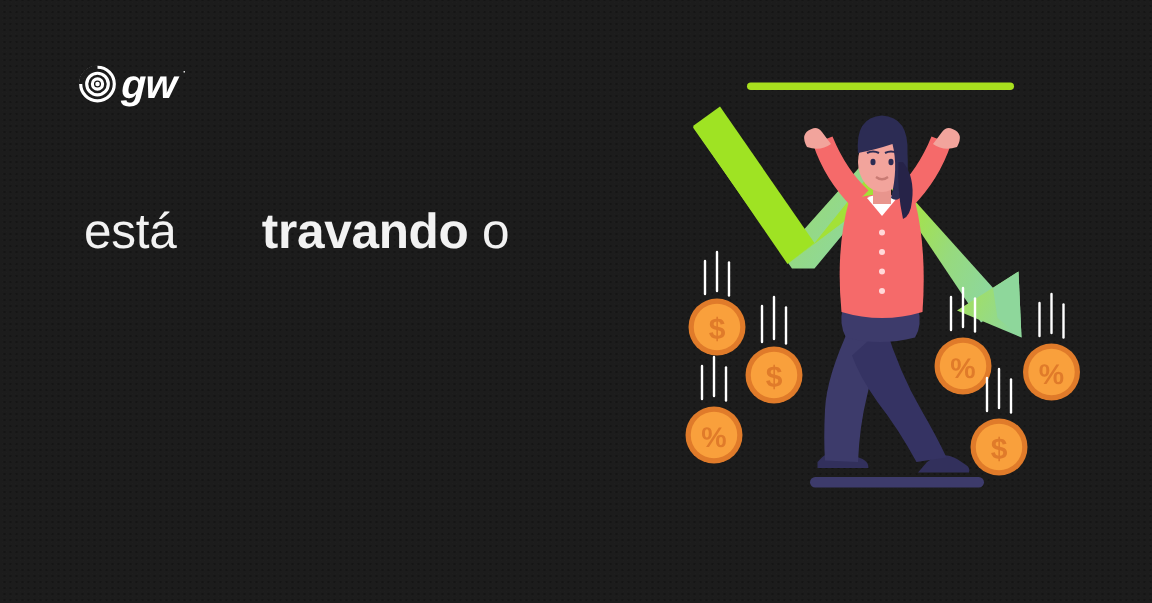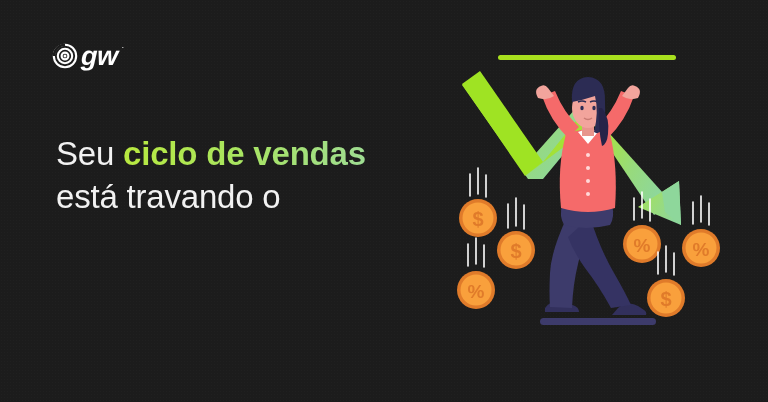--- a/index.html
+++ b/index.html
@@ -67,21 +67,21 @@
     width: 400px;
   }
   .headline-line {
     color: #f2f2f2;
     font-size: 33px;
     font-weight: 300;
     line-height: 43px;
     white-space: nowrap;
     letter-spacing: -0.2px;
   }
-  .hl-bold { font-weight: 400; }
+  .hl-bold { font-weight: 700; margin-left: 48px; }
   .hl-green {
     font-weight: 700;
     background-image: linear-gradient(100deg, #b9e93f 0%, #a9e55e 45%, #9edc93 100%);
     -webkit-background-clip: text;
     background-clip: text;
     color: transparent;
   }
 
   
   .illustration {
@@ -107,21 +107,20 @@
         <ellipse cx="13" cy="13" rx="3.4" ry="3.4"></ellipse>
       </g>
       <path d="M1.9 13 A11.2 11.2 0 0 1 13 1.8" stroke="#1c1c1c" stroke-width="2.6" fill="none"></path>
       <circle cx="13" cy="13" r="1.5" fill="#ffffff"></circle>
     </svg>
     <span class="logo-word">gw</span>
     <span class="logo-tm">·</span>
   </div>
 
   <div class="headline">
-    <div class="headline-line"><span>Seu </span><span class="hl-green">ciclo de vendas</span></div>
     <div class="headline-line"><span>está </span><span class="hl-bold">travando</span><span> o</span></div>
   </div>
 
   <div class="illustration">
     <svg width="300" height="330" viewBox="0 0 300 330">
       <defs>
         <linearGradient id="arrowGrad" x1="0" y1="0" x2="1" y2="0.55">
           <stop offset="0%" stop-color="#9fe323"></stop>
           <stop offset="38%" stop-color="#a6e345"></stop>
           <stop offset="70%" stop-color="#97da7d"></stop>

